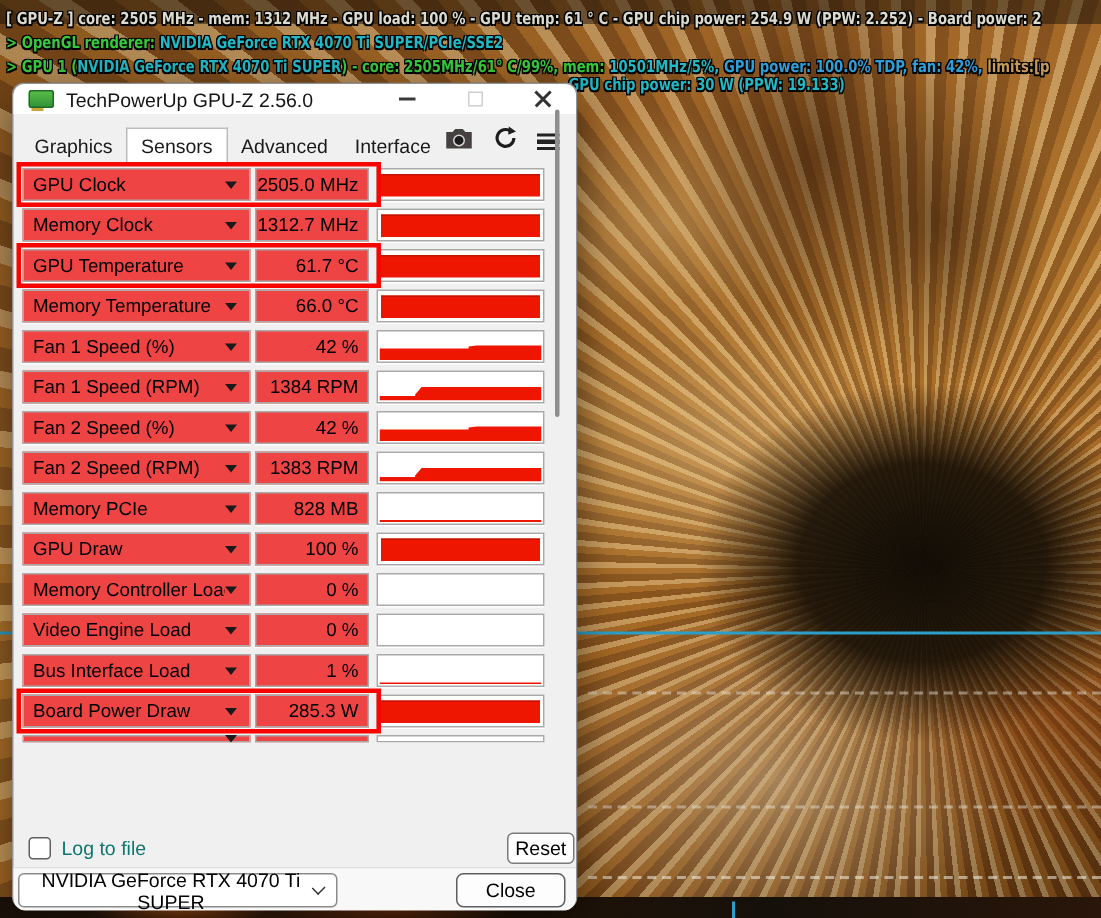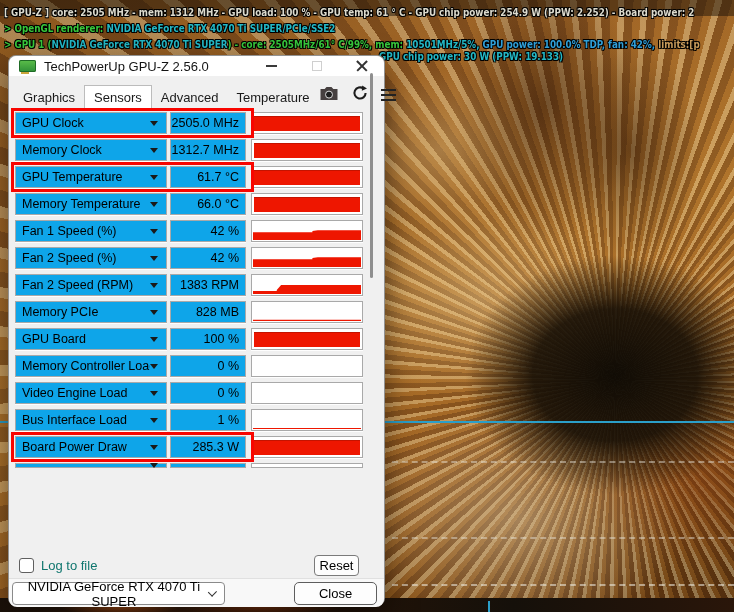--- a/index.html
+++ b/index.html
@@ -56,48 +56,48 @@
 
   .tabbar{position:absolute;left:0;top:27px;width:100%;height:26px;display:flex;align-items:flex-end;padding-left:5px;}
   .tab{height:21px;line-height:20px;padding:0 9px;font-size:13px;color:#1a1a1a;margin-bottom:0;}
   .tab.active{background:#fff;border:1px solid #bcbcbc;border-bottom:none;height:24px;line-height:23px;}
   .tool-icons{margin-left:auto;display:flex;align-items:center;gap:13px;margin-right:12px;margin-bottom:4px;}
   .menu-glyph{display:flex;flex-direction:column;gap:2.5px;}
   .menu-glyph i{display:block;width:15px;height:2.2px;background:#222;}
 
   .sensor-area{position:absolute;left:0;top:53px;width:100%;height:444px;padding-top:3px;}
   .srow{position:relative;display:flex;height:22px;margin:0 0 5px 6px;}
-  .cell{background:#0ea5e9;border:1px solid #a9a9a9;box-shadow:0 1px 0 rgba(255,255,255,.9);}
+  .cell{background:#ef4444;border:1px solid #a9a9a9;box-shadow:0 1px 0 rgba(255,255,255,.9);}
   .lbl-cell{width:152px;display:flex;align-items:center;padding-left:6px;margin-right:3px;}
   .lbl{font-size:12.5px;color:#000;white-space:nowrap;overflow:hidden;}
   .dd{margin-left:auto;margin-right:8px;width:0;height:0;border:4px solid transparent;border-top:5px solid #1a1a1a;border-bottom:none;}
   .val-cell{width:76px;display:flex;align-items:center;justify-content:flex-end;padding-right:6px;margin-right:5px;}
   .val{font-size:12.5px;color:#000;white-space:nowrap;}
   .bar{width:112px;background:#fff;position:relative;overflow:hidden;}
   .bar .fill{position:absolute;left:2px;right:2px;top:3px;bottom:2px;background:var(--bar-red);border-top:1px solid #c41300;}
   .bar svg{position:absolute;left:1px;top:1px;width:calc(100% - 2px);height:calc(100% - 2px);}
   .hlbox{display:none;}
   .srow.hl .hlbox{display:block;position:absolute;left:-4px;top:-4px;width:243px;height:30px;
     border:3px solid var(--annot-red);z-index:6;pointer-events:none;}
   .srow.partial{height:5px;overflow:hidden;margin-bottom:0;}
   .srow.partial .cell{box-shadow:none;}
   .scroll-thumb{position:absolute;right:11px;top:17px;width:3px;height:205px;background:#8e8e8e;border-radius:2px;}
 
   .footer-row{position:absolute;left:0;top:497px;width:100%;height:25px;display:flex;align-items:center;}
   .chk{width:15px;height:15px;margin-left:10px;background:#fff;border:1.5px solid #5f5f5f;border-radius:3px;}
   .chk-label{margin-left:7px;font-size:13px;color:#0f766e;}
   .btn{background:#fdfdfd;border:1px solid #7a7a7a;border-radius:4px;font-size:13px;color:#000;
     display:flex;align-items:center;justify-content:center;}
-  .reset-btn{margin-left:auto;margin-right:25px;width:45px;height:21px;}
+  .reset-btn{margin-left:auto;margin-right:1px;width:45px;height:21px;}
   .bottombar{position:absolute;left:0;top:522px;width:100%;height:29px;background:#f8f8f8;
     border-top:1px solid #e0e0e0;border-radius:0 0 8px 8px;}
   .device-select{position:absolute;left:3px;top:3px;width:213px;height:23px;background:#fff;
     border:1px solid #8a8a8a;border-radius:4px;display:flex;align-items:center;font-size:13px;color:#000;padding-left:7px;}
   .chevron{margin-left:auto;margin-right:10px;width:7px;height:7px;border-right:1.6px solid #333;border-bottom:1.6px solid #333;transform:rotate(45deg) translateY(-2px);}
-  .close-btn{position:absolute;right:7px;top:3px;width:83px;height:23px;border-color:#5e5e5e;border-radius:5px;}
+  .close-btn{position:absolute;right:7px;top:3px;width:73px;height:23px;border-color:#5e5e5e;border-radius:5px;}
 </style>
 </head>
 <body>
 
 <div class="stage">
   <div class="top-shade"></div>
   <div class="scanline"></div>
   <div class="dash d1"></div>
   <div class="dash d2"></div>
   <div class="dash d3"></div>
@@ -124,21 +124,21 @@
             <div class="x-glyph"></div>
           </div>
       </div>
     </div>
 
     <div class="tabbar">
 
       <div class="tab">Graphics Card</div>
         <div class="tab active">Sensors</div>
         <div class="tab">Advanced</div>
-        <div class="tab">Temperature</div>
+        <div class="tab">Interface</div>
         <div class="tool-icons">
         <span>
           <svg width="20" height="15" viewBox="0 0 20 15">
               <path d="M1.5 3h4.2l1.8-2h5l1.8 2h4.2v11h-17z" fill="#464040"></path>
               <circle cx="10" cy="8.6" r="3.5" fill="#1d1d1d" stroke="#d8d8d8" stroke-width="1"></circle>
             </svg>
         </span>
         <span>
           <svg width="16" height="16" viewBox="0 0 16 16">
               <path d="M13.6 8a5.6 5.6 0 1 1-2.2-4.5" fill="none" stroke="#1d1d1d" stroke-width="2.1"></path>
@@ -217,20 +217,35 @@
     </div>
     <div class="cell bar">
             <svg viewBox="0 0 100 100" preserveAspectRatio="none">
               <polygon points="0,57 55,57 55,50 60,46 100,46 100,100 0,100" fill="#ee1600"></polygon>
             </svg>
           </div>
 
   </div>
         <div class="srow">
     <div class="cell lbl-cell">
+      <span class="lbl">Fan 1 Speed (RPM)</span>
+      <span class="dd"></span>
+    </div>
+    <div class="cell val-cell">
+      <span class="val">1384 RPM</span>
+    </div>
+    <div class="cell bar">
+            <svg viewBox="0 0 100 100" preserveAspectRatio="none">
+              <polygon points="0,83 22,83 22,78 26,50 100,50 100,100 0,100" fill="#ee1600"></polygon>
+            </svg>
+          </div>
+
+  </div>
+        <div class="srow">
+    <div class="cell lbl-cell">
       <span class="lbl">Fan 2 Speed (%)</span>
       <span class="dd"></span>
     </div>
     <div class="cell val-cell">
       <span class="val">42 %</span>
     </div>
     <div class="cell bar">
             <svg viewBox="0 0 100 100" preserveAspectRatio="none">
               <polygon points="0,57 55,57 55,50 60,46 100,46 100,100 0,100" fill="#ee1600"></polygon>
             </svg>
@@ -262,21 +277,21 @@
     </div>
     <div class="cell bar">
             <svg viewBox="0 0 100 100" preserveAspectRatio="none">
               <polygon points="0,93 100,93 100,100 0,100" fill="#ee1600"></polygon>
             </svg>
           </div>
 
   </div>
         <div class="srow">
     <div class="cell lbl-cell">
-      <span class="lbl">GPU Board</span>
+      <span class="lbl">GPU Draw</span>
       <span class="dd"></span>
     </div>
     <div class="cell val-cell">
       <span class="val">100 %</span>
     </div>
     <div class="cell bar">
             <div class="fill"></div>
           </div>
 
   </div>

